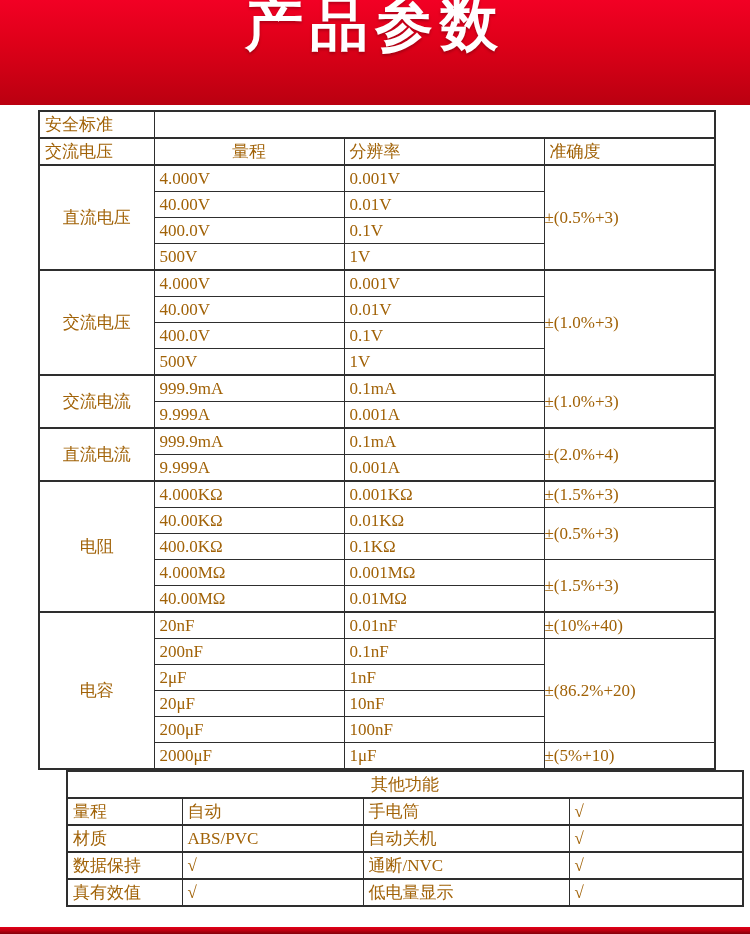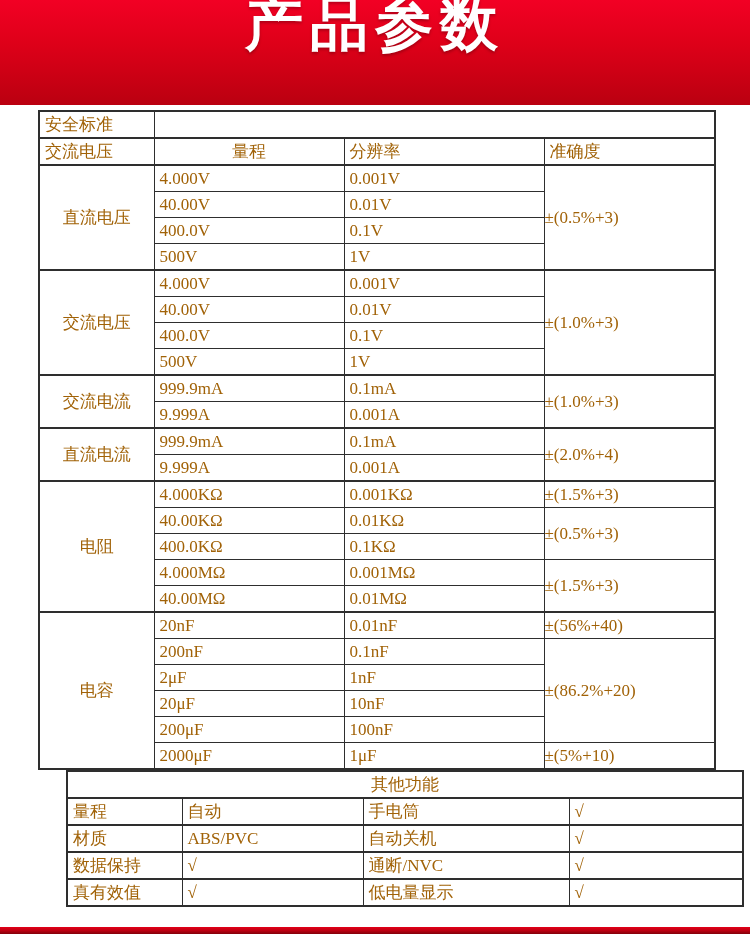--- a/index.html
+++ b/index.html
@@ -169,21 +169,21 @@
       </tr>
       <tr>
         <td>40.00MΩ</td>
         <td>0.01MΩ</td>
       </tr>
 
       <tr class="sec">
         <td class="center" rowspan="6">电容</td>
         <td>20nF</td>
         <td>0.01nF</td>
-        <td class="acc">±(56%+40)</td>
+        <td class="acc">±(10%+40)</td>
       </tr>
       <tr>
         <td>200nF</td>
         <td>0.1nF</td>
         <td class="acc" rowspan="4">±(86.2%+20)</td>
       </tr>
       <tr>
         <td>2μF</td>
         <td>1nF</td>
       </tr>

